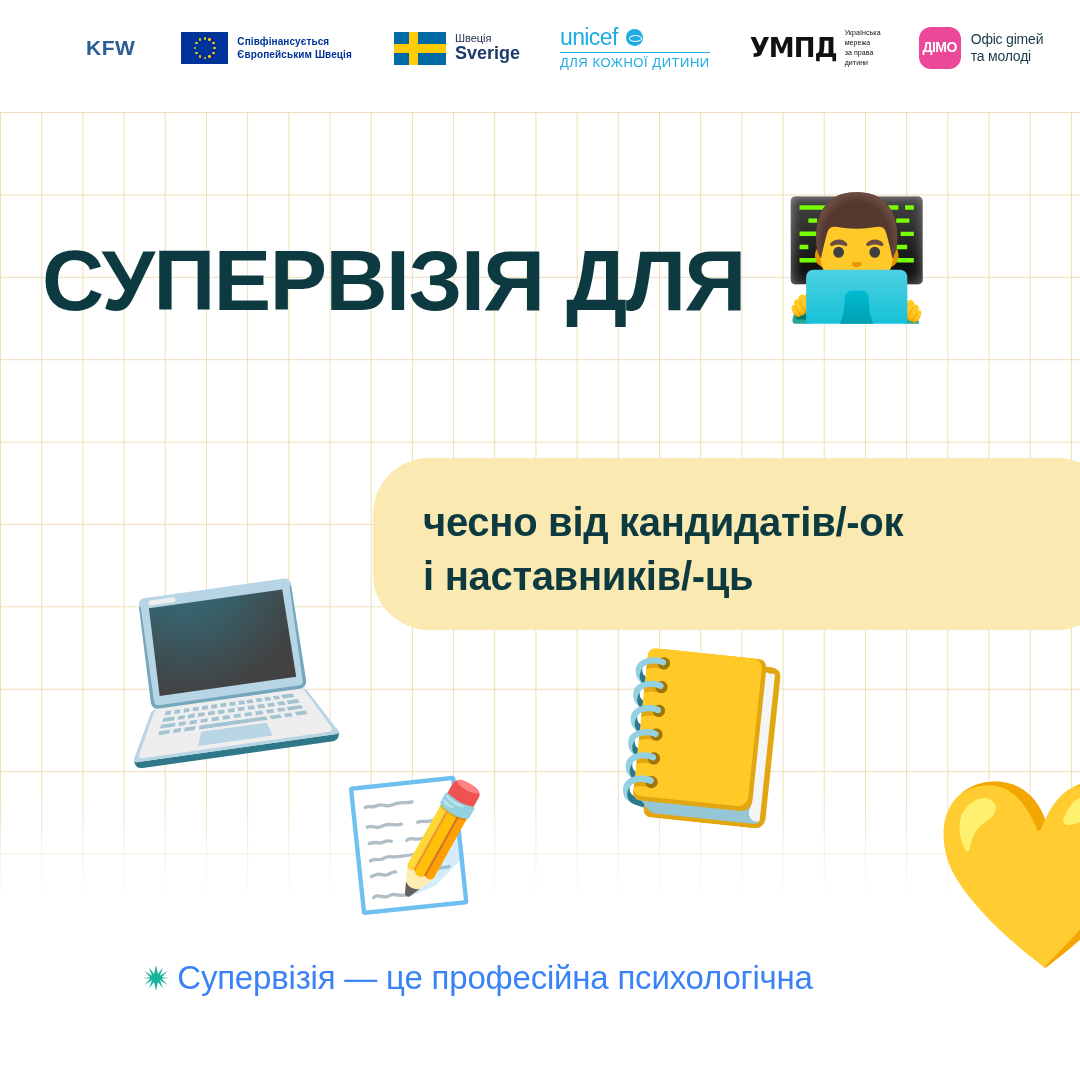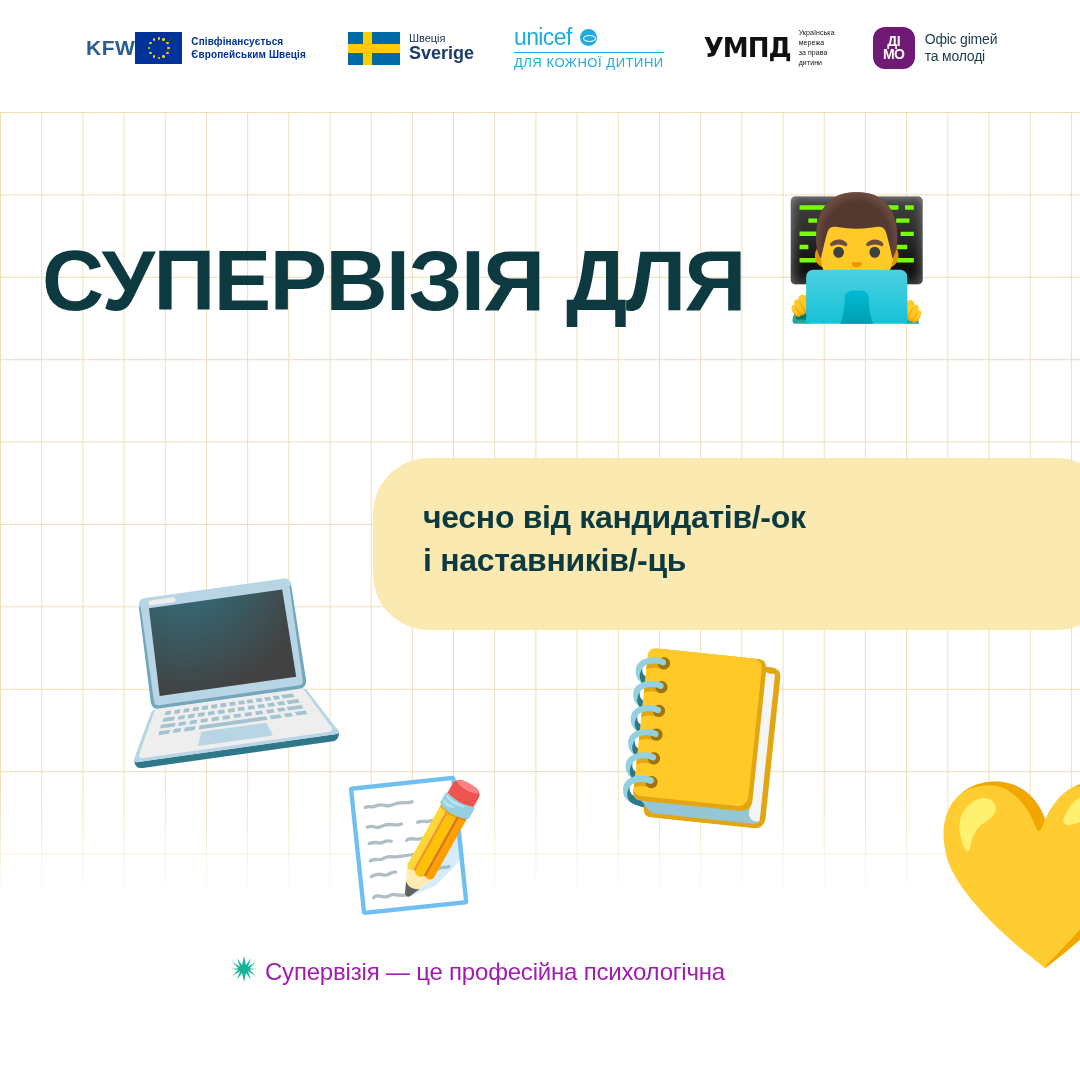--- a/index.html
+++ b/index.html
@@ -54,21 +54,21 @@
 
   
   .ribbon-wrap { display:flex; flex-direction:column; align-items:center; width:128px; }
   .ribbon-txt1 { font-size:7.5px; color:#222; letter-spacing:.2px; line-height:1.15; }
   .ribbon-txt2 { font-size:10.5px; color:#222; letter-spacing:.3px; line-height:1.2; font-weight:400;}
   .ribbon-txt3 { font-size:4.6px; color:#b03030; letter-spacing:.35px; line-height:1.3; }
 
   .kfw { font-size:21px; font-weight:bold; color:#2b5f93; letter-spacing:.5px; margin-left:22px;}
 
   
-  .eu-wrap { display:flex; align-items:center; gap:9px; }
+  .eu-wrap { display:flex; align-items:center; gap:9px; margin-left:46px;}
   .eu-flag {
     width:47px; height:32px; background:#003399; position:relative; flex-shrink:0;
   }
   .eu-flag .star {
     position:absolute; width:2.6px; height:2.6px; background:#FFCC00; border-radius:50%;
   }
   .eu-txt { font-size:10px; line-height:1.35; color:#003399; font-weight:bold; letter-spacing:.1px;}
 
   
   .se-wrap { display:flex; align-items:center; gap:9px; margin-left:42px;}
@@ -88,22 +88,22 @@
   .uni-sub{font-size:13px;color:#1CABE2;letter-spacing:.55px;}
 
   
   .umpd-wrap{display:flex;gap:8px;margin-left:40px;}
   .umpd-mark{font-size:26px;font-weight:bold;color:#111;letter-spacing:-1px;line-height:1;font-family:"DejaVu Sans", sans-serif;}
   .umpd-txt{font-size:7px;line-height:1.45;color:#111;letter-spacing:.1px;}
 
   
   .dimo-wrap{display:flex;align-items:center;gap:10px;margin-left:38px;}
   .dimo-badge{
-    width:42px;height:42px;border-radius:12px;background:#701a75;
-    display:flex;flex-direction:column;align-items:center;justify-content:center;
+    width:42px;height:42px;border-radius:12px;background:#ec4899;
+    display:flex;flex-direction:row;align-items:center;justify-content:center;
     color:#fff;font-weight:bold;font-size:14px;line-height:.95;letter-spacing:-.5px;
   }
   .dimo-txt{font-size:14px;color:#1b3a4a;line-height:1.18;letter-spacing:-.2px;}
 
   
   #headline {
     position: absolute;
     left: 42px;
     top: 234px;
     width: 960px;
@@ -125,38 +125,38 @@
     width: 740px;
     height: 172px;
     background: #FAE9B0;
     border-radius: 56px;
     z-index: 3;
   }
   #subtitle-text {
     position:absolute;
     left: 50px;
     top: 38px;
-    font-size: 32px;
+    font-size: 40px;
     font-weight: bold;
     line-height: 1.34;
     color: #0C3A40;
     letter-spacing: -.3px;
   }
   #subtitle-text span { display:block; white-space:nowrap; }
 
   
   #caption {
     position: absolute;
     left: 0;
     top: 955px;
     width: 956px;
     text-align: center;
-    font-size: 24px;
+    font-size: 33px;
     line-height: 1.38;
-    color: #a21caf;
+    color: #3b82f6;
     letter-spacing: -.2px;
     z-index: 4;
   }
   #caption .ln { display:block; white-space:nowrap; }
   #sparkle-icon {
     display:inline-block;
     vertical-align: -2px;
     width:26px; height:26px;
     margin-right: 8px;
   }

